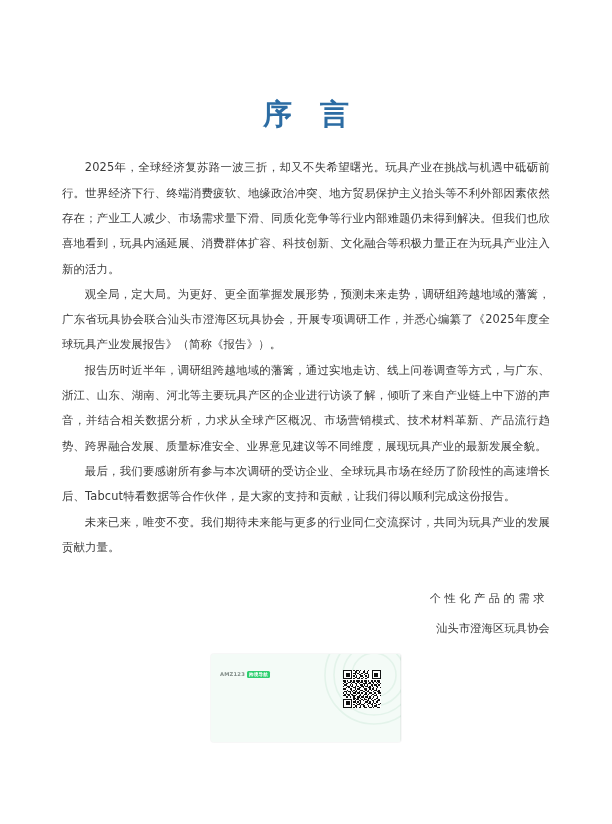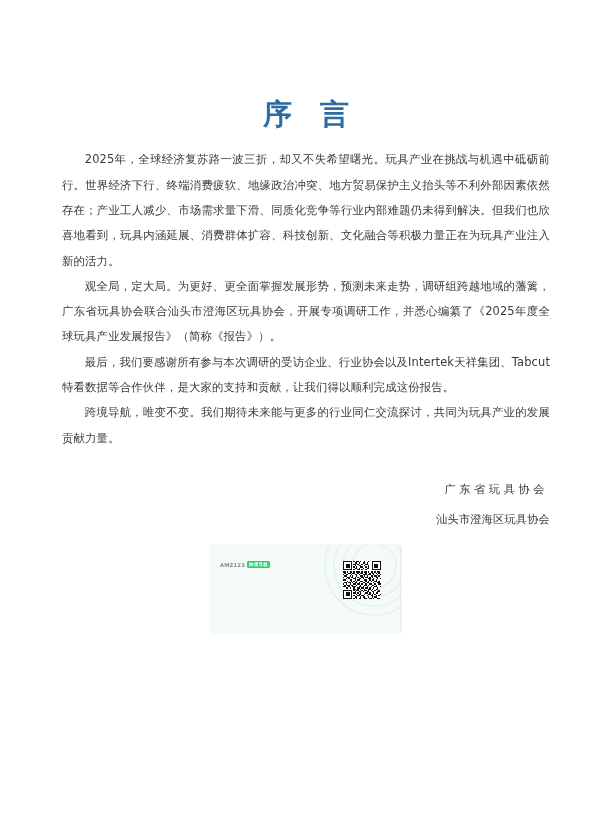--- a/index.html
+++ b/index.html
@@ -31,21 +31,21 @@
     text-align: center;
     font-size: 29px;
     font-weight: 700;
     color: #2c6ca3;
     letter-spacing: 9px;
     line-height: 1.15;
     text-indent: 9px;
   }
 
   .body-copy {
-    margin-top: 16px;
+    margin-top: 24px;
   }
 
   .para {
     margin: 0 0 0 0;
     font-size: 11.4px;
     line-height: 25.3px;
     color: #3a3a3a;
     text-align: justify;
     text-justify: inter-ideograph;
     text-indent: 2em;
@@ -151,26 +151,27 @@
 </head>
 <body>
 
 <div class="page">
 
   <h1 class="doc-title">序 言</h1>
 
   <div class="body-copy">
     <p class="para">2025年，全球经济复苏路一波三折，却又不失希望曙光。玩具产业在挑战与机遇中砥砺前行。世界经济下行、终端消费疲软、地缘政治冲突、地方贸易保护主义抬头等不利外部因素依然存在；产业工人减少、市场需求量下滑、同质化竞争等行业内部难题仍未得到解决。但我们也欣喜地看到，玩具内涵延展、消费群体扩容、科技创新、文化融合等积极力量正在为玩具产业注入新的活力。</p>
     <p class="para">观全局，定大局。为更好、更全面掌握发展形势，预测未来走势，调研组跨越地域的藩篱，广东省玩具协会联合汕头市澄海区玩具协会，开展专项调研工作，并悉心编纂了《2025年度全球玩具产业发展报告》（简称《报告》）。</p>
-    <p class="para">最后，我们要感谢所有参与本次调研的受访企业、行业协会以及Intertek天祥集团、Tabcut特看数据等合作伙伴，是大家的支持和贡献，让我们得以顺利完成这份报告。</p>
-    <p class="para">跨境导航，唯变不变。我们期待未来能与更多的行业同仁交流探讨，共同为玩具产业的发展贡献力量。</p>
+    <p class="para">报告历时近半年，调研组跨越地域的藩篱，通过实地走访、线上问卷调查等方式，与广东、浙江、山东、湖南、河北等主要玩具产区的企业进行访谈了解，倾听了来自产业链上中下游的声音，并结合相关数据分析，力求从全球产区概况、市场营销模式、技术材料革新、产品流行趋势、跨界融合发展、质量标准安全、业界意见建议等不同维度，展现玩具产业的最新发展全貌。</p>
+    <p class="para">最后，我们要感谢所有参与本次调研的受访企业、全球玩具市场在经历了阶段性的高速增长后、Tabcut特看数据等合作伙伴，是大家的支持和贡献，让我们得以顺利完成这份报告。</p>
+    <p class="para">未来已来，唯变不变。我们期待未来能与更多的行业同仁交流探讨，共同为玩具产业的发展贡献力量。</p>
   </div>
 
   <div class="signature">
-    <span class="sig-line-1">广东省玩具协会</span>
+    <span class="sig-line-1">个性化产品的需求</span>
     <span class="sig-line-2">汕头市澄海区玩具协会</span>
   </div>
 
   <div class="promo-wrap">
     <div class="promo-card">
 
       <svg class="arcs" viewBox="0 0 110 110">
         <g fill="none" stroke="#e3f3ea" stroke-width="1.6">
           <circle cx="55" cy="55" r="22"></circle>
           <circle cx="55" cy="55" r="31"></circle>

